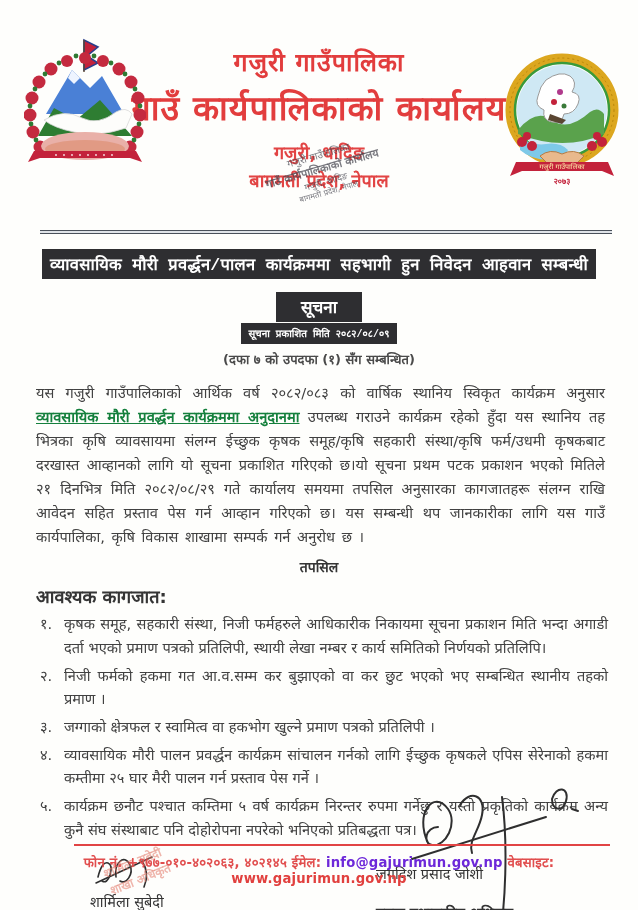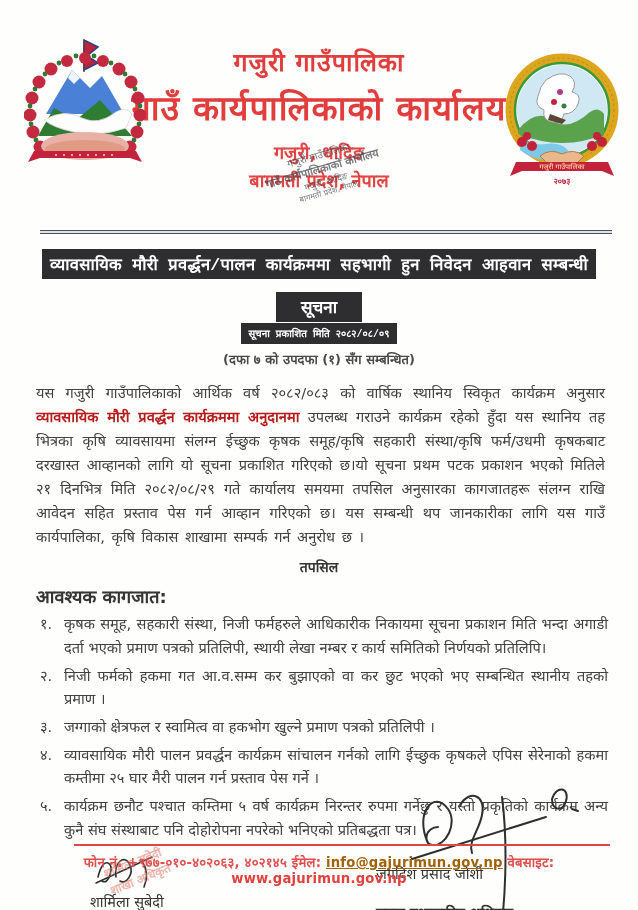--- a/index.html
+++ b/index.html
@@ -41,21 +41,21 @@
   }
   .title-line1 { font-size:16.5px; font-weight:bold; letter-spacing:.3px; }
   .title-line2 { font-size:17px; font-weight:bold; margin-top:13px; min-width:86px; }
   .date-line   { font-size:10px; font-weight:bold; margin-top:0; }
   .clause-line { font-size:13px; color:#4a4a4a; margin-top:6px; font-weight:bold; }
   
   .body-para {
     margin:13px 33px 0 36px; font-size:14.6px; line-height:1.64;
     text-align:justify; color:#414141; word-spacing:2px;
   }
-  .body-para b { color:#b91c1c; }
+  .body-para b { color:#15803d;text-decoration:underline; }
   .tapasil-head { text-align:center; font-size:14px; font-weight:bold; color:#353535; margin-top:9px; }
   .req-head { margin:8px 0 4px 36px; font-size:18px; font-weight:bold; color:#353535; }
   .list { margin:2px 30px 0 40px; }
   .list-item { display:flex; font-size:14.6px; line-height:1.62; color:#414141; margin-top:4px; text-align:justify; }
   .list-item .num { flex:0 0 24px; }
   .list-item .txt { flex:1; }
   
   .sig-area { position:relative; height:108px; margin-top:4px; }
   .sig-left  { position:absolute; left:90px; top:2px; width:220px; }
   .sig-right { position:absolute; right:32px; top:-40px; width:230px; text-align:left; }
@@ -67,21 +67,21 @@
     color:rgba(226,120,104,0.55); font-size:12px; font-weight:bold; line-height:1.5; pointer-events:none;
   }
   .sig-right-wrap { position:relative; }
   
   .footer { position:absolute; left:0; right:0; bottom:24px; }
   .footer-rule { margin:0 28px 0 74px; border-top:2.2px solid #e14444; }
   .footer-text {
     text-align:center; margin-top:7px; font-size:13.2px; font-weight:bold; color:#e14e4e;
     letter-spacing:.2px;
   }
-  .footer-text .email { text-decoration:underline; color:#a16207; }
+  .footer-text .email { color:#6d28d9; }
   .footer-text .site  { color:#e1403e; }
 </style>
 </head>
 <body>
 
 <div class="page">
 
   <div class="header">
 
     <svg class="emblem-left" viewBox="0 0 122 148">

